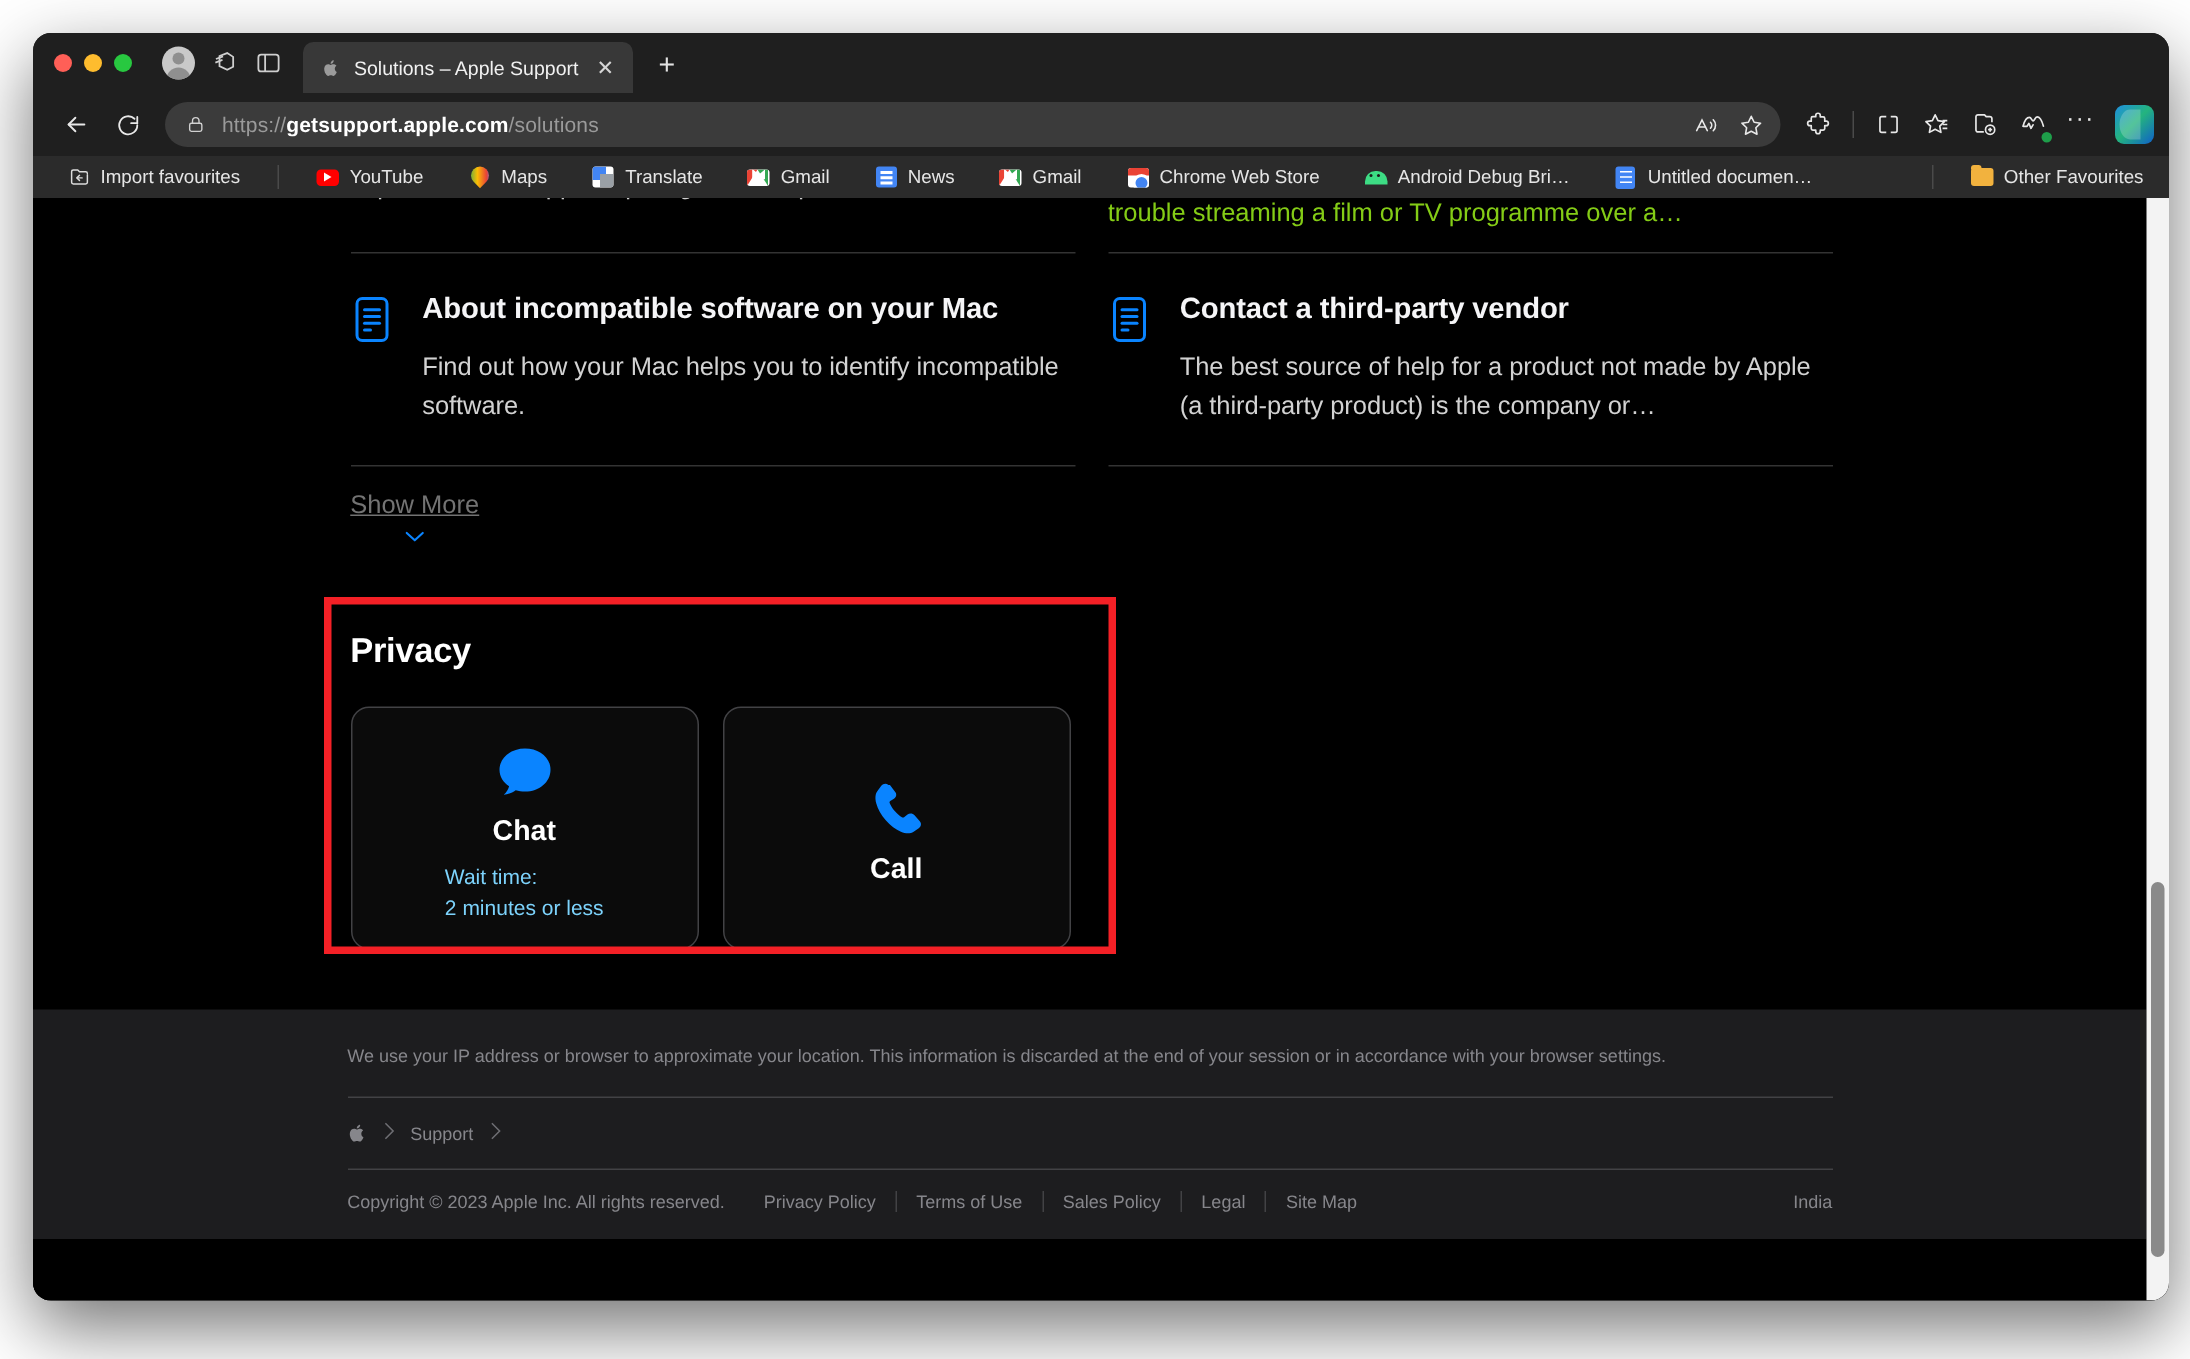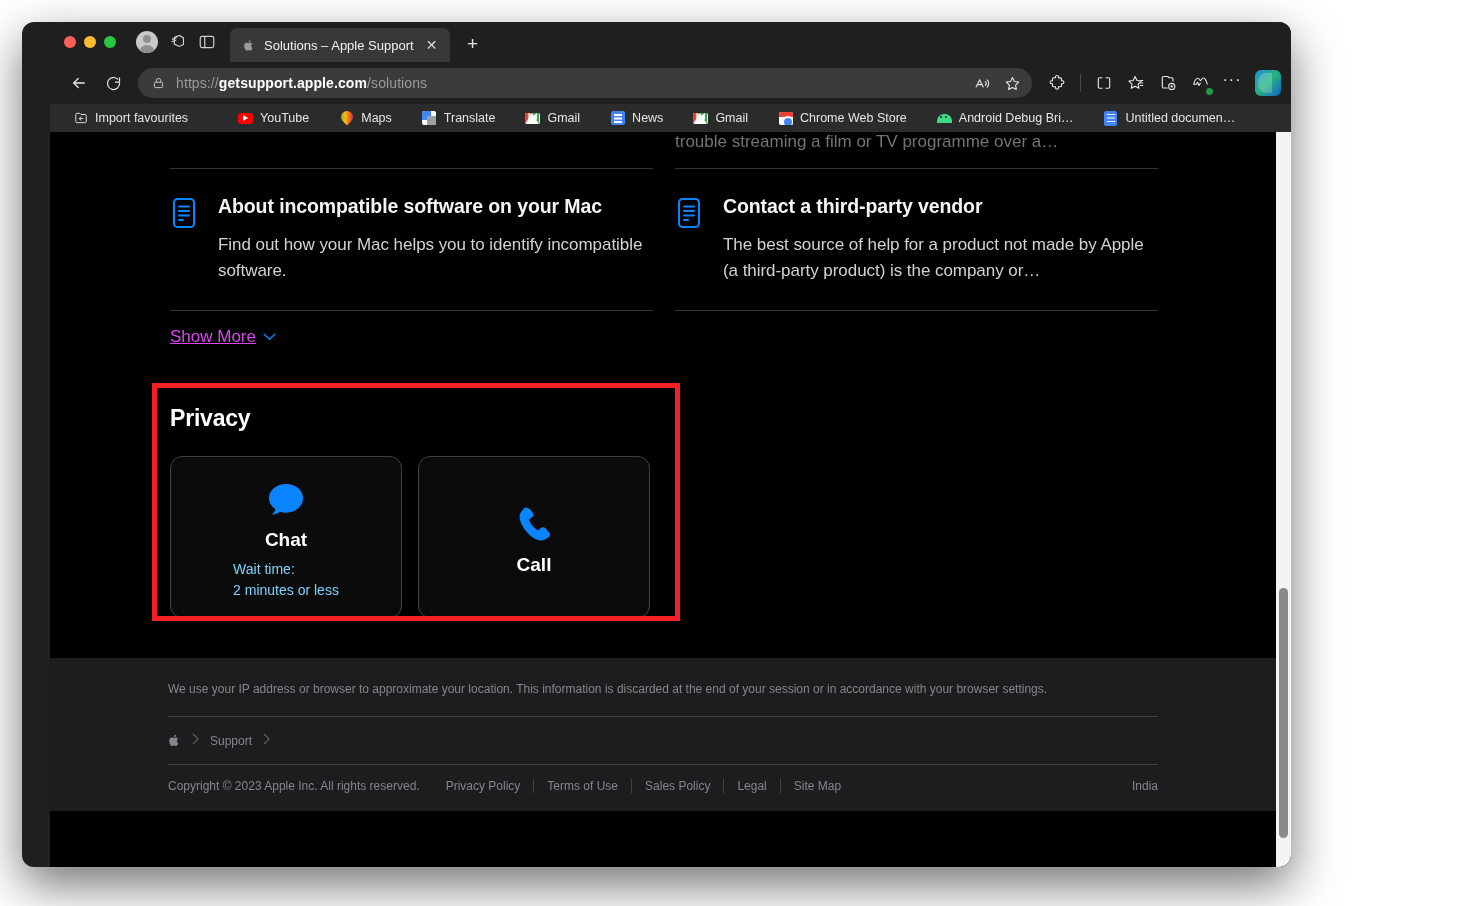--- a/index.html
+++ b/index.html
@@ -20,26 +20,26 @@
   .desk-green {
     position:absolute; left:0; bottom:0; width:100%; height:300px;
     background: linear-gradient(180deg, rgba(20,90,50,0) 0%, rgba(22,98,55,.75) 55%, #17insert 100%);
     pointer-events:none;
   }
 
   
   #window {
     position: absolute;
     left: 22px; top: 22px;
-    width: 1269px; height: 845px;
+    width: 1424px; height: 845px;
     background: #1f1f1f;
     border-radius: 12px;
     box-shadow: 0 18px 48px rgba(0,0,0,.55), 0 0 0 1px rgba(255,255,255,.10);
     overflow: hidden;
-    display: flex; flex-direction: column; padding-left: 28px;
+    display: flex; flex-direction: column;
   }
 
   
   .tabstrip {
     height: 40px; background: #1f1f1f;
     display: flex; align-items: flex-end; gap: 0;
     padding: 0 8px 0 14px; flex: 0 0 40px;
   }
   .traffic { display:flex; align-items:center; gap:8px; height:40px; padding-right:16px; }
   .tl { width: 12px; height: 12px; border-radius: 50%; }
@@ -129,37 +129,37 @@
   .f-folder::before{content:"";position:absolute;left:0;top:-2.5px;width:7px;height:3px;background:#f2b23e;border-radius:2px 2px 0 0;}
 
   
   .viewport { flex:1; background:#000; position:relative; overflow:hidden; display:flex; }
   .page { flex:1; min-width:0; position:relative; background:#000; }
   .wrap { width: 990px; margin: 0 auto; padding-left: 2px; }
 
   .cards-grid { display:grid; grid-template-columns: 1fr 1fr; column-gap: 22px; }
   .clip-row { height: 36px; overflow:hidden; position:relative; }
   .clip-row .clip-text {
-    position:absolute; left:0; bottom: 12px; font-size: 17px; color:#737373; line-height:28px; white-space:nowrap;
+    position:absolute; left:0; bottom: 12px; font-size: 17px; color:#84cc16; line-height:28px; white-space:nowrap;
   }
   .clip-row.left .clip-text { color:#cfcfcf; top:-22px; bottom:auto; }
 
   .card {
     border-top: 1px solid #333; padding: 26px 0 26px 0;
     display:flex; gap: 20px; align-items:flex-start;
   }
   .card .doc-icon { flex: 0 0 28px; margin-top: 2px; }
   .card h3 { font-size: 19.5px; font-weight:700; color:#f5f5f7; margin-bottom: 14px; letter-spacing:-.1px; }
   .card p { font-size: 17px; color:#d2d2d2; line-height: 1.52; letter-spacing:-.05px; }
 
   .divider-row { border-top:1px solid #333; }
 
   .showmore {
     display:inline-flex; align-items:center; gap:7px;
-    color:#d946ef; font-size: 17px; padding: 16px 0 0 0;
+    color:#737373; font-size: 17px; padding: 16px 0 0 0; flex-direction: column;
   }
   .showmore .chev { display:flex; }
 
   
   .contact-outer { position: relative; margin-top: 58px; }
   .redbox {
     position:absolute; left:-18px; top:-22px; width: 528px; height: 238px;
     border: 5px solid #f42026; pointer-events:none;
   }
   .contact-h2 { font-size: 23px; font-weight:700; color:#fff; letter-spacing:-.2px; }

